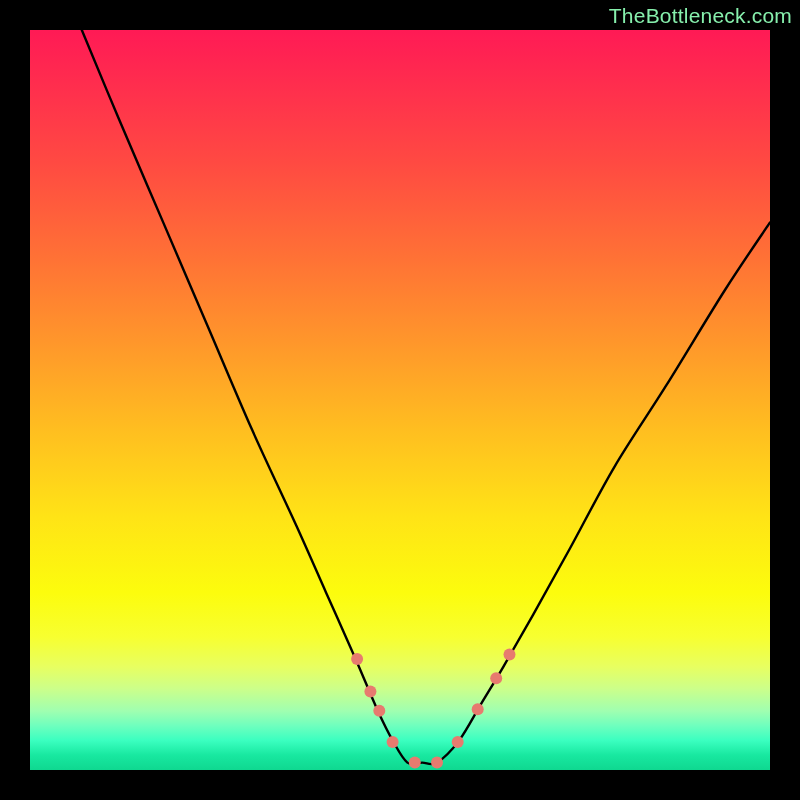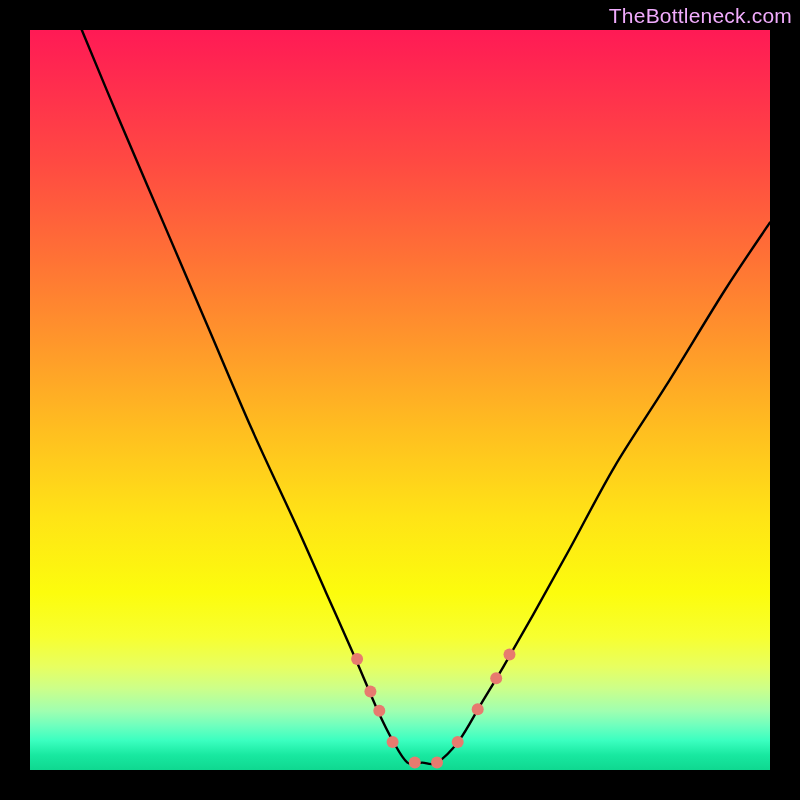--- a/index.html
+++ b/index.html
@@ -49,21 +49,21 @@
     left: 0;
     top: 0;
     width: 740px;
     height: 740px;
     display: block;
   }
   .watermark {
     position: absolute;
     top: 4px;
     right: 8px;
-    color: #f0abfc;
+    color: #86efac;
     font-size: 21px;
     font-weight: 400;
     letter-spacing: 0.2px;
     user-select: none;
   }
 </style>
 </head>
 <body>
 
 <div class="frame">

